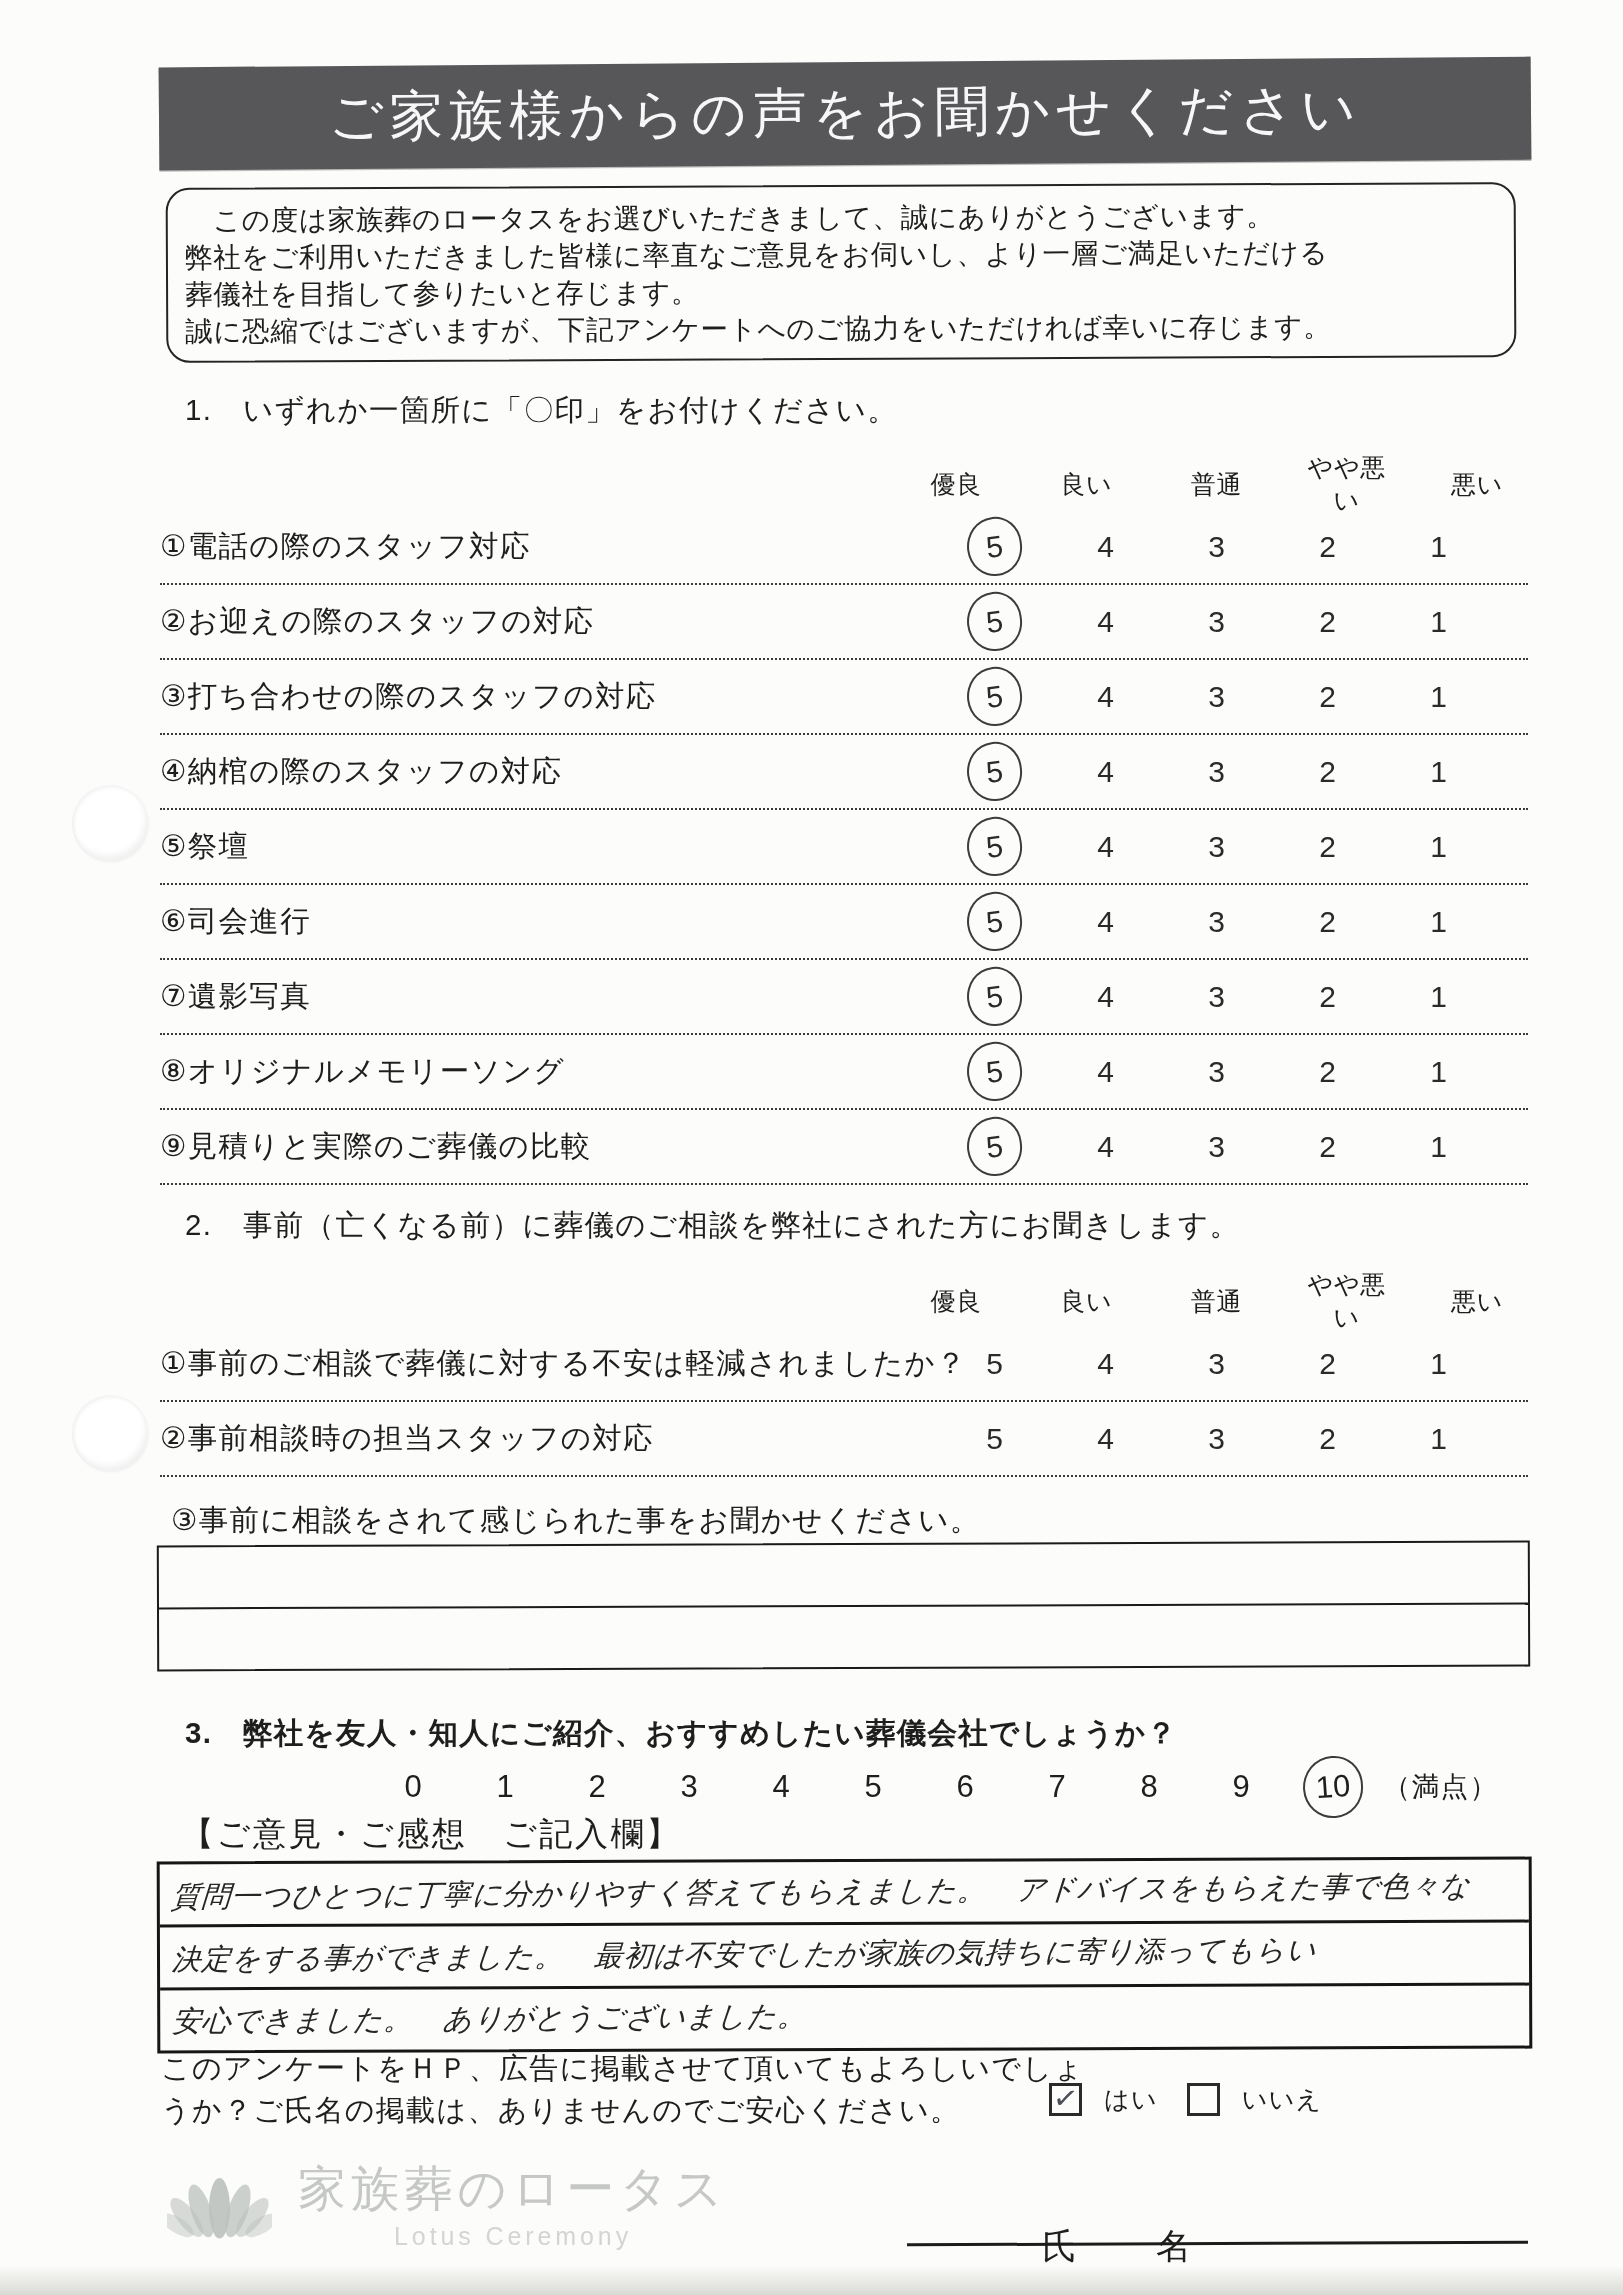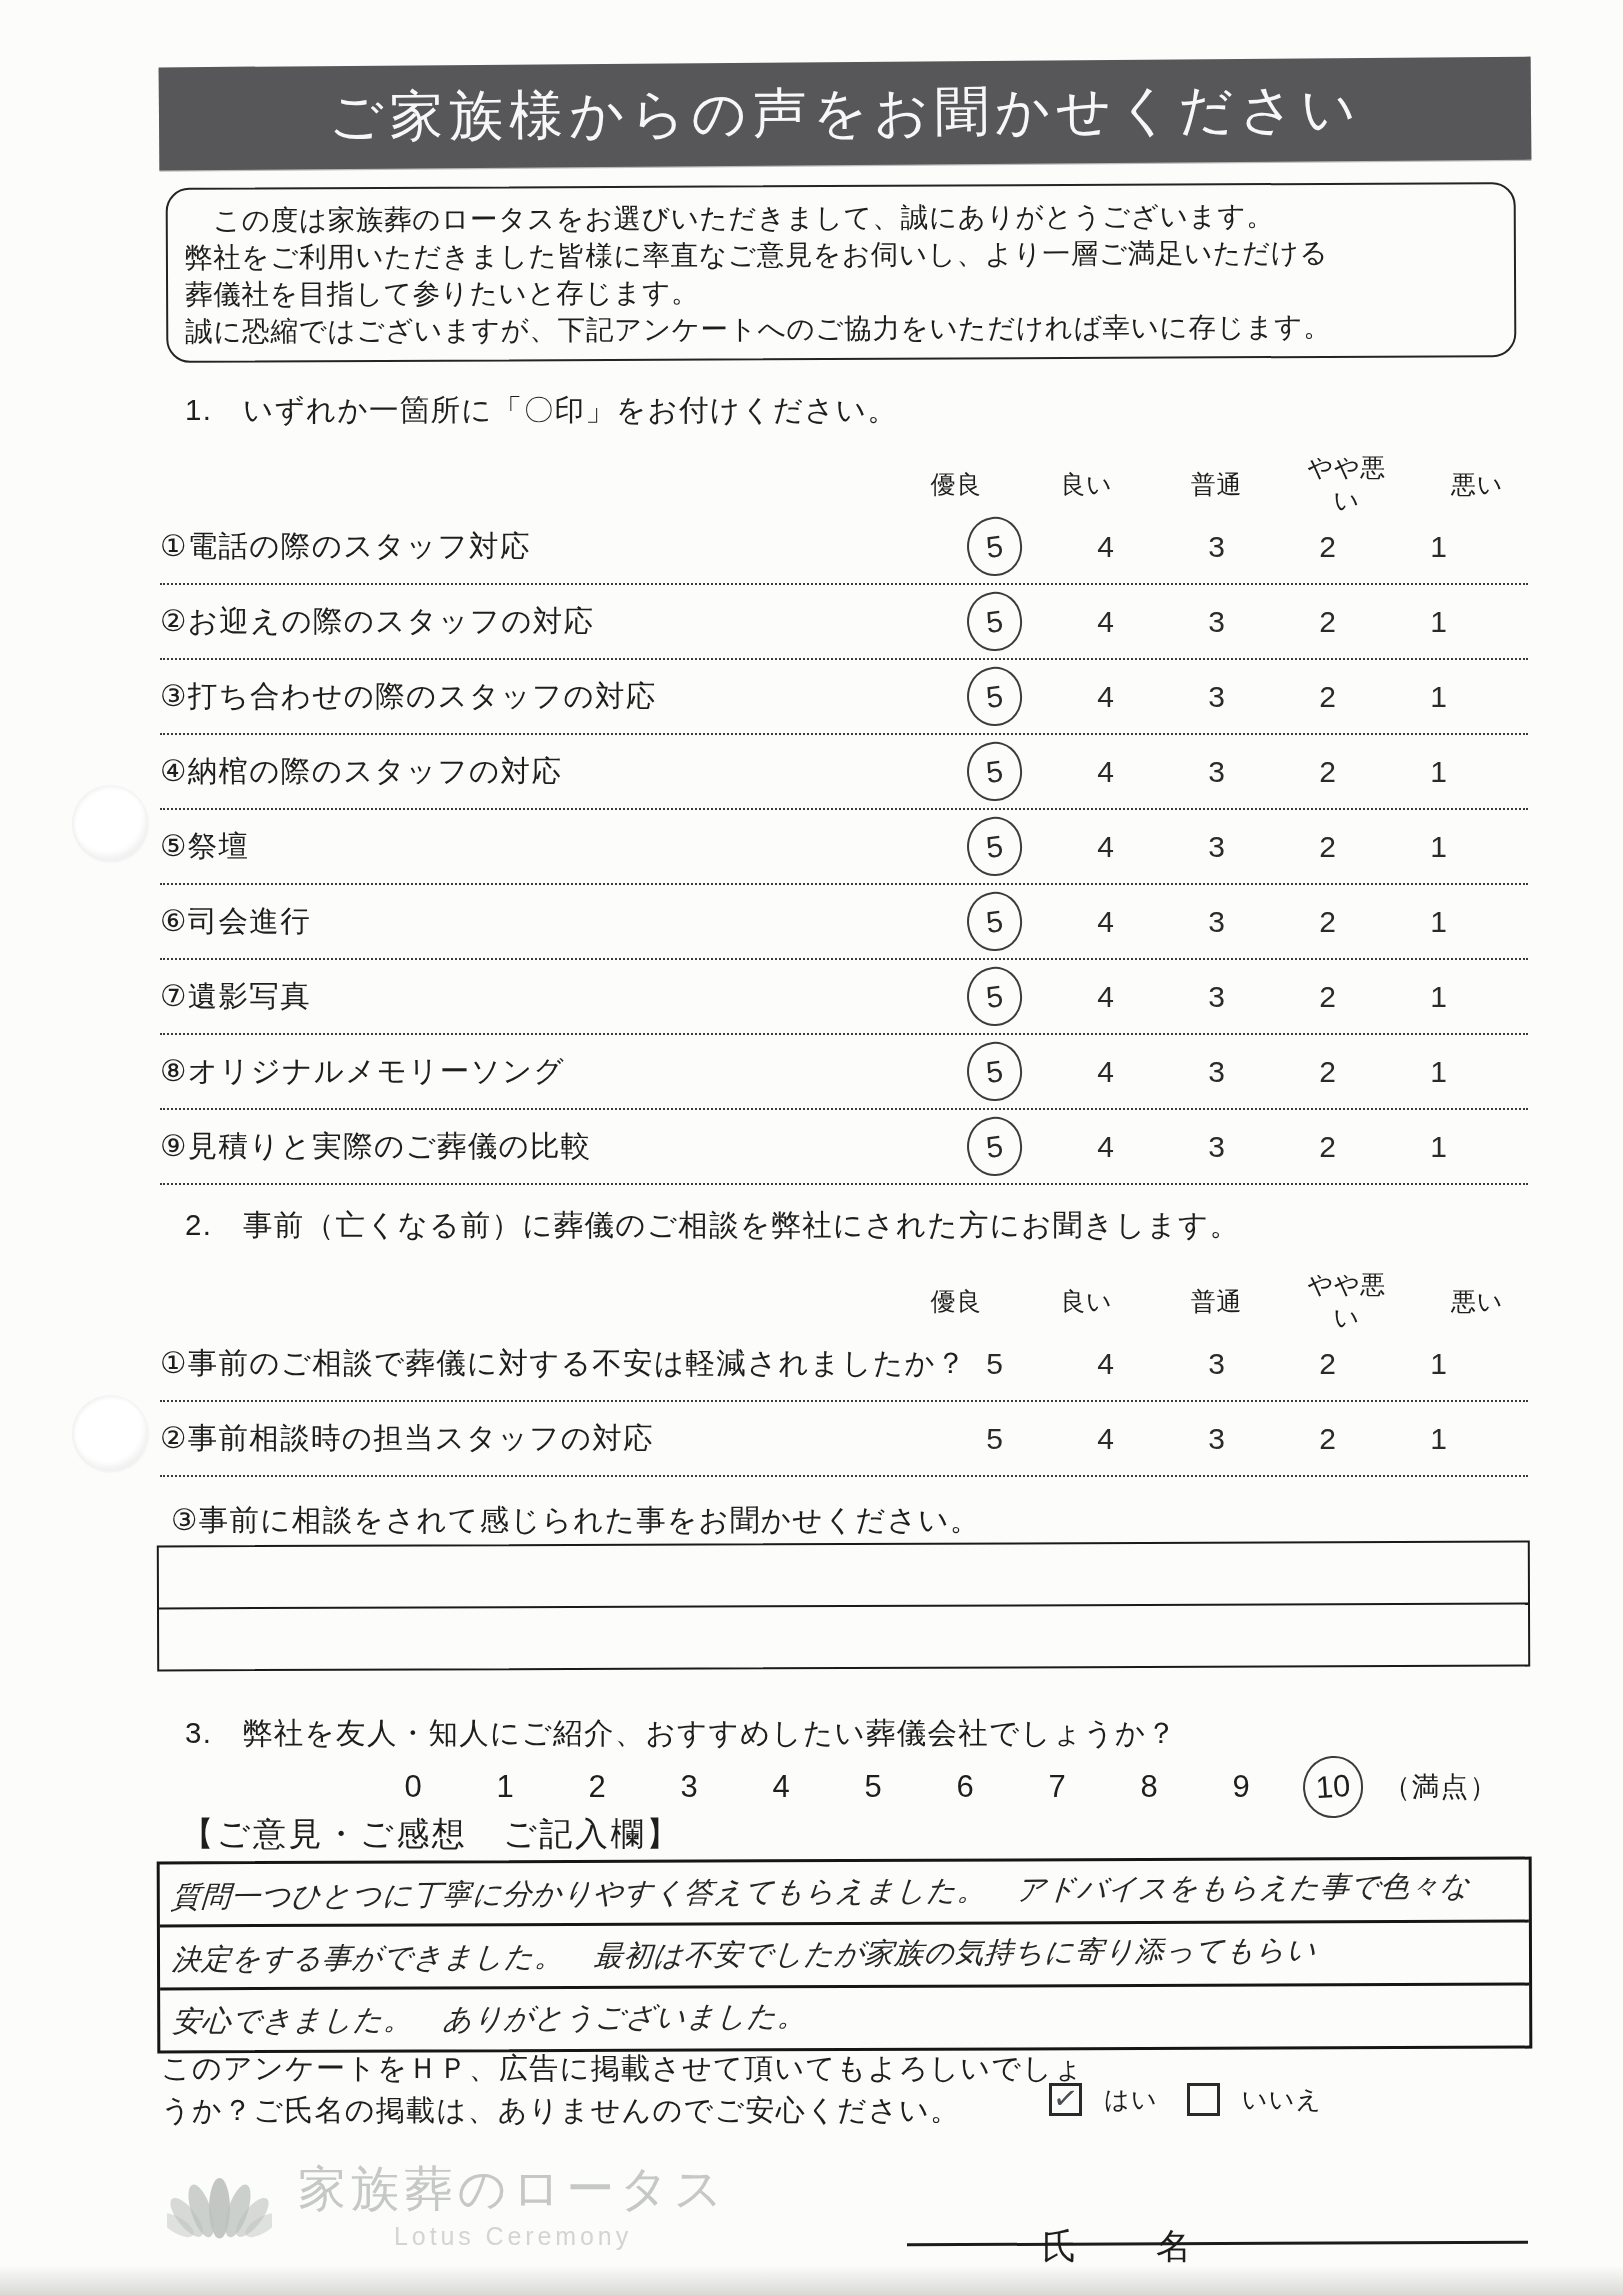--- a/index.html
+++ b/index.html
@@ -273,21 +273,21 @@
     </div>
   </div>
 
   <div class="sec-heading" style="left:171px;top:1501px;">③事前に相談をされて感じられた事をお聞かせください。</div>
 
   <div class="answer-box">
     <div class="arow"></div>
     <div class="arow"></div>
   </div>
 
-  <div class="sec-heading" style="left:185px;top:1714px;">3.　弊社を友人・知人にご紹介、おすすめしたい葬儀会社でしょうか？</div>
+  <div class="sec-heading" style="left:185px;top:1714px;font-weight:bold;">3.　弊社を友人・知人にご紹介、おすすめしたい葬儀会社でしょうか？</div>
 
   <div class="nps">
     <div class="ncell">0</div>
     <div class="ncell">1</div>
     <div class="ncell">2</div>
     <div class="ncell">3</div>
     <div class="ncell">4</div>
     <div class="ncell">5</div>
     <div class="ncell">6</div>
     <div class="ncell">7</div>

